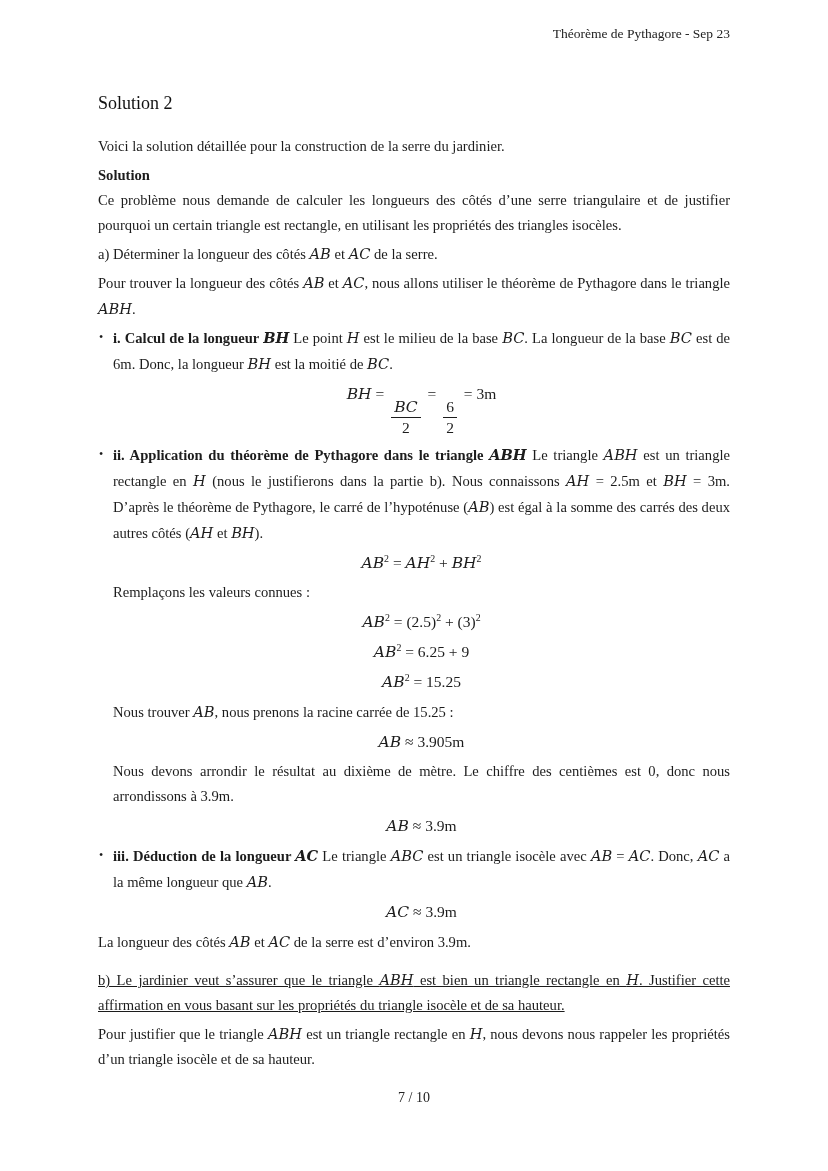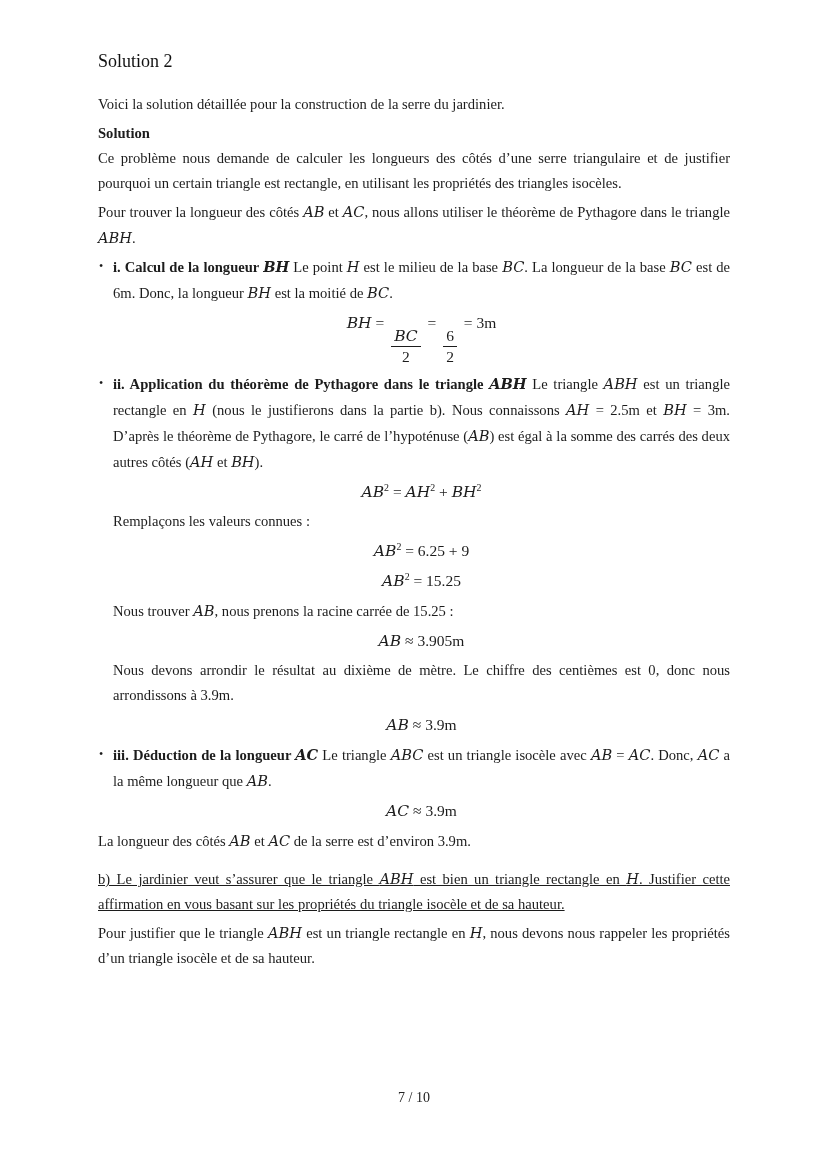--- a/index.html
+++ b/index.html
@@ -79,51 +79,56 @@
     text-align:center;
     font-size:14px;
     color:#222;
   }
 </style>
 </head>
 <body>
 
 <div class="page">
 
+  <div class="doc-header">
+    <span>Théorème de Pythagore - Sep 23</span>
+  </div>
 
   <main class="content">
 
     <h1 class="solution-heading">Solution 2</h1>
 
     <p class="para first-para"><span>Voici la solution détaillée pour la construction de la serre du jardinier.</span></p>
 
     <p class="para label-para">Solution</p>
 
     <p class="para"><span>Ce problème nous demande de calculer les longueurs des côtés d’une serre triangulaire et de justifier pourquoi un certain triangle est rectangle, en utilisant les propriétés des triangles isocèles.</span></p>
 
+    <p class="para gap-top"><span>a) Déterminer la longueur des côtés </span><span class="mi">AB</span><span> et </span><span class="mi">AC</span><span> de la serre.</span></p>
 
     <p class="para gap-top"><span>Pour trouver la longueur des côtés </span><span class="mi">AB</span><span> et </span><span class="mi">AC</span><span>, nous allons utiliser le théorème de Pythagore dans le triangle </span><span class="mi">ABH</span><span>.</span></p>
 
     <ul class="blist">
 
       <li>
         <p class="para"><span class="bd">i. Calcul de la longueur </span><span class="mi bd">BH</span><span> Le point </span><span class="mi">H</span><span> est le milieu de la base </span><span class="mi">BC</span><span>. La longueur de la base </span><span class="mi">BC</span><span> est de 6m. Donc, la longueur </span><span class="mi">BH</span><span> est la moitié de </span><span class="mi">BC</span><span>.</span></p>
         <div class="formula"><span class="mi">BH</span><span> = </span><span class="frac">
               <span class="num"><span class="mi">BC</span></span>
               <span class="den"><span>2</span></span>
             </span><span> = </span><span class="frac">
               <span class="num"><span>6</span></span>
               <span class="den"><span>2</span></span>
             </span><span> = 3m</span></div>
       </li>
 
       <li>
         <p class="para"><span class="bd">ii. Application du théorème de Pythagore dans le triangle </span><span class="mi bd">ABH</span><span> Le triangle </span><span class="mi">ABH</span><span> est un triangle rectangle en </span><span class="mi">H</span><span> (nous le justifierons dans la partie b). Nous connaissons </span><span class="mi">AH</span><span> = 2.5m et </span><span class="mi">BH</span><span> = 3m. D’après le théorème de Pythagore, le carré de l’hypoténuse (</span><span class="mi">AB</span><span>) est égal à la somme des carrés des deux autres côtés (</span><span class="mi">AH</span><span> et </span><span class="mi">BH</span><span>).</span></p>
         <div class="formula"><span class="mi">AB</span><sup>2</sup><span> = </span><span class="mi">AH</span><sup>2</sup><span> + </span><span class="mi">BH</span><sup>2</sup></div>
         <p class="para"><span>Remplaçons les valeurs connues :</span></p>
+        <div class="formula"><span class="mi">AB</span><sup>2</sup><span> = (2.5)</span><sup>2</sup><span> + (3)</span><sup>2</sup></div>
         <div class="formula"><span class="mi">AB</span><sup>2</sup><span> = 6.25 + 9</span></div>
         <div class="formula"><span class="mi">AB</span><sup>2</sup><span> = 15.25</span></div>
         <p class="para"><span>Nous trouver </span><span class="mi">AB</span><span>, nous prenons la racine carrée de 15.25 :</span></p>
         <div class="formula"><span class="mi">AB</span><span> ≈ 3.905m</span></div>
         <p class="para"><span>Nous devons arrondir le résultat au dixième de mètre. Le chiffre des centièmes est 0, donc nous arrondissons à 3.9m.</span></p>
         <div class="formula"><span class="mi">AB</span><span> ≈ 3.9m</span></div>
       </li>
 
       <li>
         <p class="para"><span class="bd">iii. Déduction de la longueur </span><span class="mi bd">AC</span><span> Le triangle </span><span class="mi">ABC</span><span> est un triangle isocèle avec </span><span class="mi">AB</span><span> = </span><span class="mi">AC</span><span>. Donc, </span><span class="mi">AC</span><span> a la même longueur que </span><span class="mi">AB</span><span>.</span></p>

